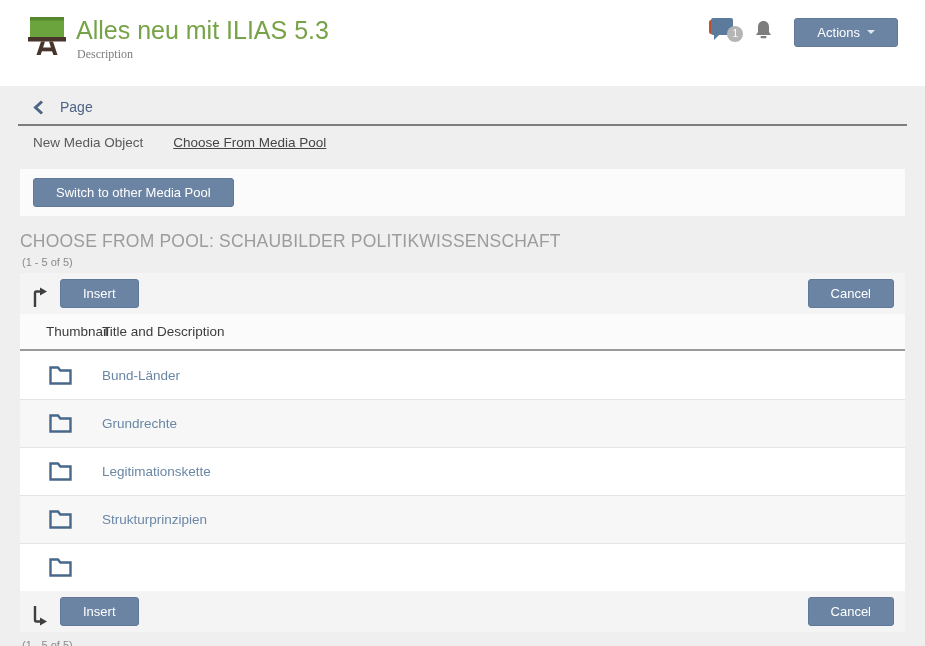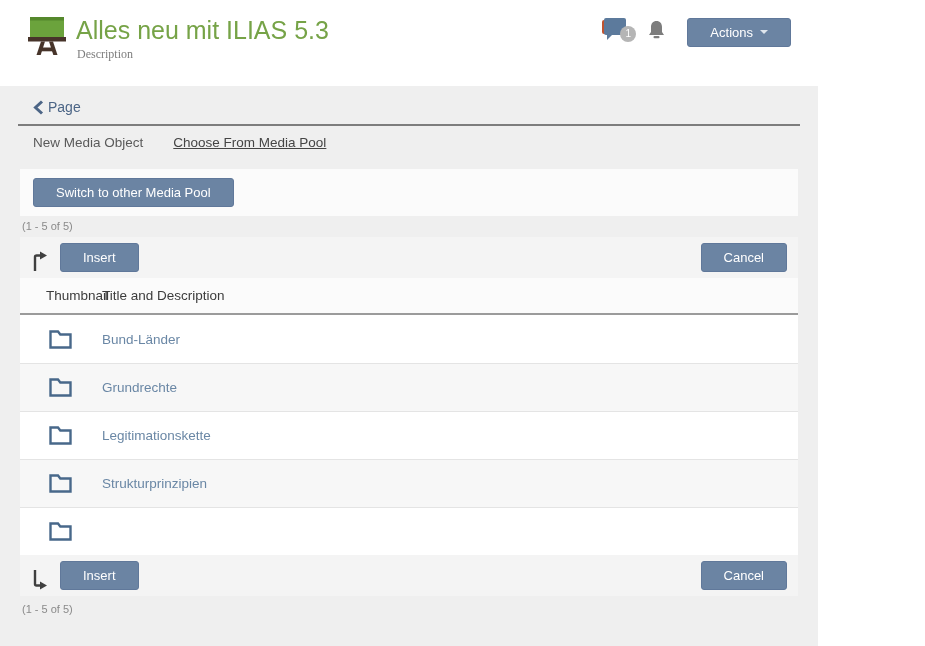--- a/index.html
+++ b/index.html
@@ -1,18 +1,18 @@
 <!DOCTYPE html>
 <html><head>
 <meta charset="utf-8">
 <style>
   * { box-sizing: border-box; }
   html,body { margin:0; padding:0; background:#ffffff; }
   .page {
-    width:818px; height:646px; position:relative; overflow:hidden;
+    width:925px; height:646px; position:relative; overflow:hidden;
     background:#efefef;
     font-family:"Liberation Sans", sans-serif;
   }
 
   
   .top-header { background:#ffffff; height:86px; display:flex; align-items:flex-start; }
   .obj-icon { margin:14px 0 0 27px; flex:0 0 auto; }
   .titles { margin:15px 0 0 9px; }
   .page-title { margin:0; font-size:25px; font-weight:400; color:#76a347; line-height:1.2; }
   .page-subtitle { margin:2px 0 0 1px; font-size:12px; color:#7d7d7d;font-family:Liberation Serif, serif; }
@@ -31,21 +31,21 @@
     display:inline-flex; align-items:center; justify-content:center;
     background:#6b84a3; border:1px solid #60789a; color:#fff;
     font-size:13px; font-family:"Liberation Sans",sans-serif;
     border-radius:3px; padding:6px 22px; cursor:pointer; white-space:nowrap;
   }
   .caret-down { width:0; height:0; margin-left:7px; border-left:4px solid transparent;
     border-right:4px solid transparent; border-top:4px solid #dfe6ee; }
 
   
   .backlink-row { padding:13px 20px 9px 33px; display:flex; align-items:center; }
-  .backlink-label { color:#4c6586; font-size:14px; margin-left:4px; }
+  .backlink-label { color:#4c6586; font-size:14px; margin-left:16px; }
   .hr-dark { border:none; border-top:2px solid #7d7d7d; margin:0 18px; }
   .tabs-row { padding:9px 20px 13px 33px; display:flex; gap:30px; font-size:13.5px; }
   .tab { color:#5a5a5a; text-decoration:none; cursor:pointer; }
   .tab.active { color:#454545; text-decoration:underline;text-align:center; }
 
   
   .toolbar-band { margin:6px 20px 0; background:#fbfbfb; padding:9px 13px; }
 
   
   .pool-heading { margin:15px 20px 0; font-size:17.5px; font-weight:400; color:#9c9c9c; letter-spacing:.2px; }
@@ -117,20 +117,21 @@
 
   <div class="tabs-row">
     <span class="tab">New Media Object</span>
     <span class="tab active">Choose From Media Pool</span>
   </div>
 
   <div class="toolbar-band">
     <button class="btn">Switch to other Media Pool</button>
   </div>
 
+  <h2 class="pool-heading">CHOOSE FROM POOL: SCHAUBILDER POLITIKWISSENSCHAFT</h2>
   <div class="range-text">(1 - 5 of 5)</div>
 
   <div class="table-wrap">
 
     <div class="t-toolbar">
       <span class="arrow">
         <svg width="17" height="21" viewBox="0 0 17 21">
           <path d="M4 20 L4 6 Q4 4.5 5.5 4.5 L9 4.5" fill="none" stroke="#3f3f3f" stroke-width="2.4"></path>
           <polygon points="9,0.5 9,8.5 16,4.5" fill="#3f3f3f"></polygon>
         </svg>

